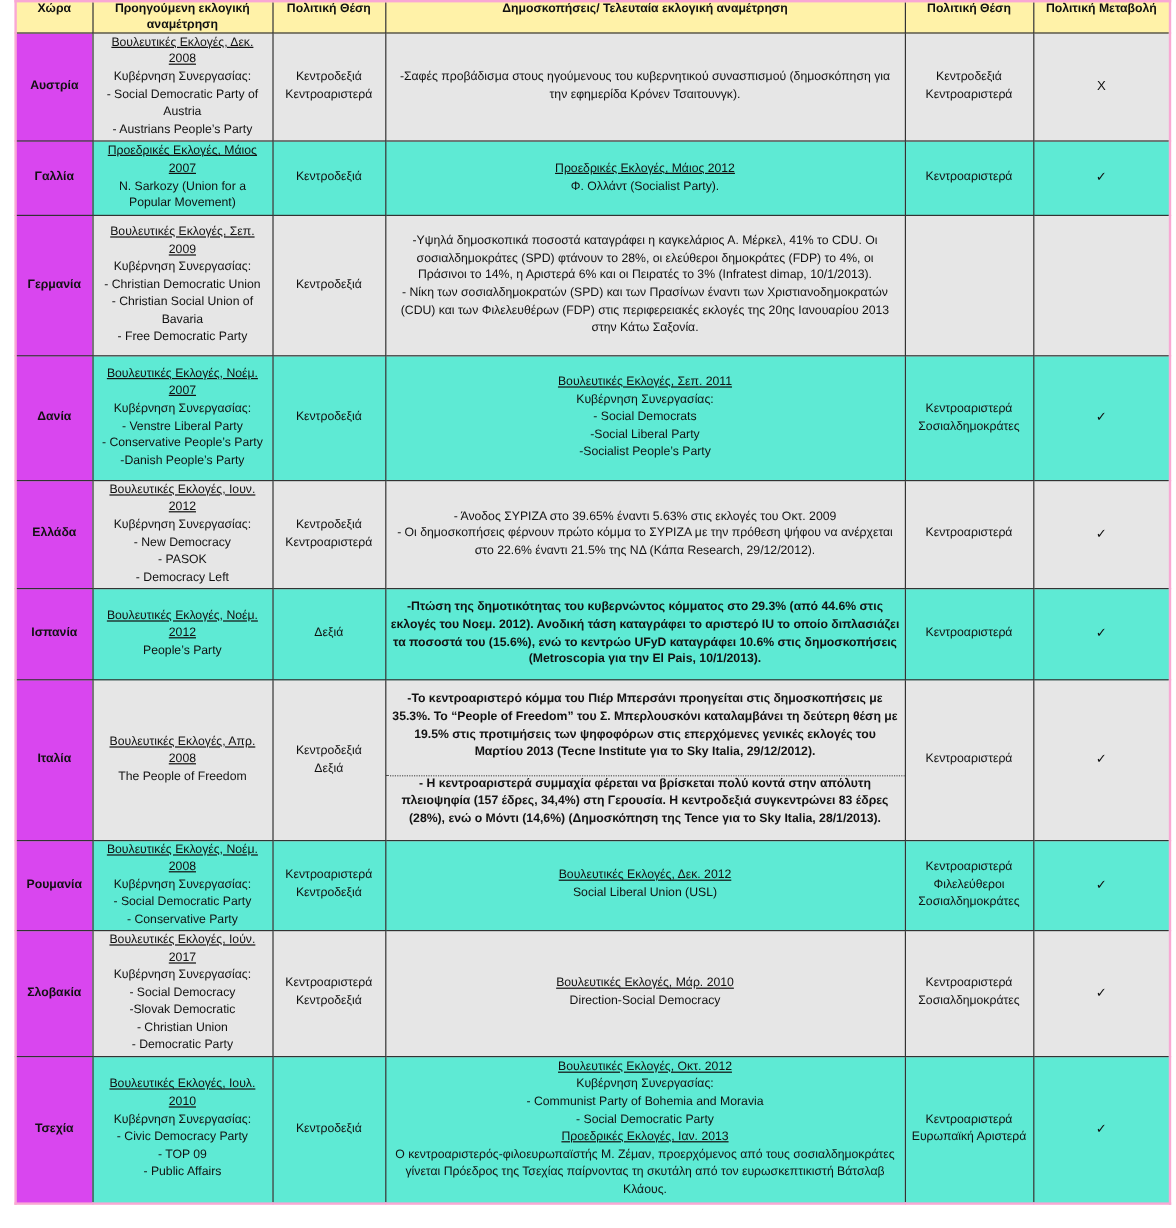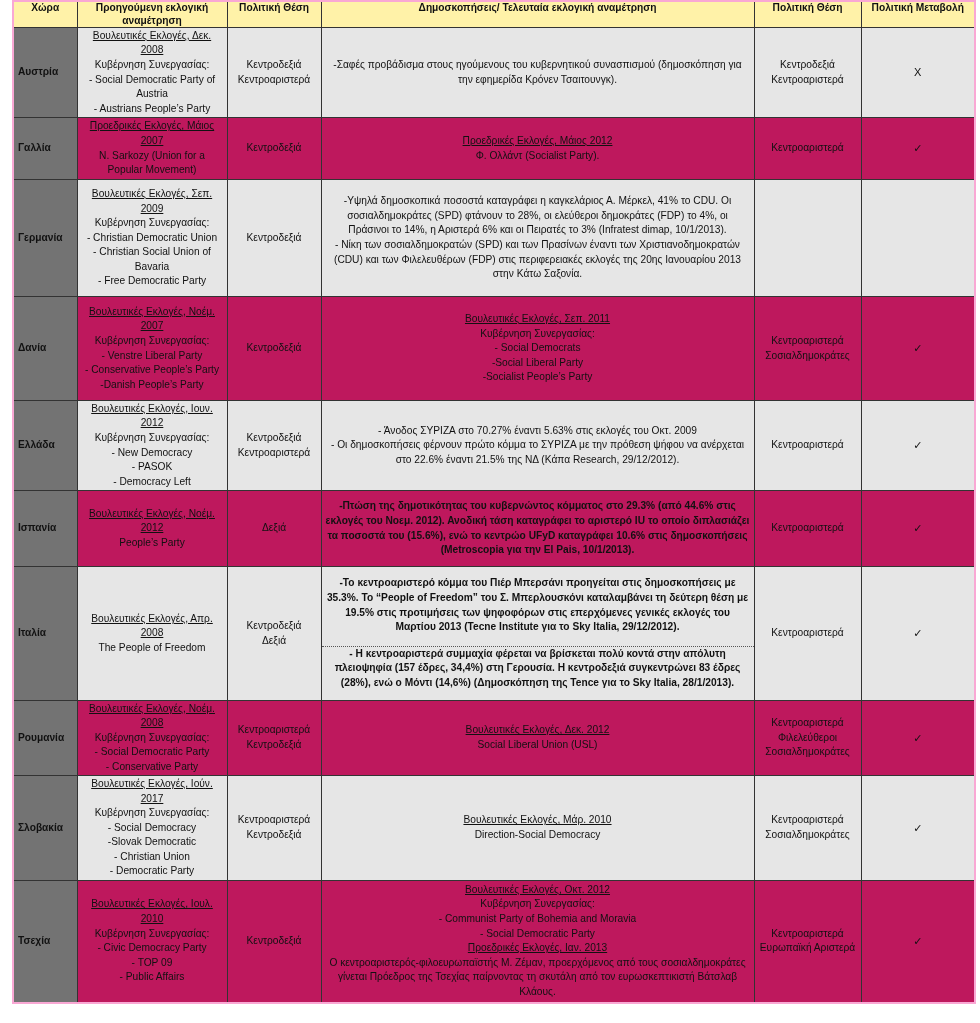--- a/index.html
+++ b/index.html
@@ -21,26 +21,26 @@
     background: #fff2a8;
     font-weight: bold;
     text-align: center;
     font-size: 10.2px;
     line-height: 12.5px;
     height: 25px;
     vertical-align: top;
     padding-top: 0px;
   }
   td.country {
-    background: #737373;
+    background: #d946ef;
     font-weight: bold;
-    text-align: left;
+    text-align: center;
   }
   tr.shaded td:not(.country) { background: #e6e6e6; }
-  tr.plain td:not(.country) { background: #be185d; }
+  tr.plain td:not(.country) { background: #5eead4; }
   td.center { text-align: center; }
   td.prev { text-align: center; }
   td.polls { text-align: center; }
   .u { text-decoration: underline; display: block; }
   .line { display: block; }
   .b { font-weight: bold; }
   .polls-italy-sep { border-top: 1px dotted #555; margin: 11px -4px 0 -4px; padding: 0 4px; }
   .mark { font-size: 11px; }
 </style>
 </head>
@@ -161,21 +161,21 @@
         <span class="line">Κυβέρνηση Συνεργασίας:</span>
         <span class="line">- New Democracy</span>
         <span class="line">- PASOK</span>
         <span class="line">- Democracy Left</span>
       </td>
       <td class="center">
         <span class="line">Κεντροδεξιά</span>
         <span class="line">Κεντροαριστερά</span>
       </td>
       <td class="polls">
-        <span class="line">- Άνοδος ΣΥΡΙΖΑ στο 70.27% έναντι 5.63% στις εκλογές του Οκτ. 2009</span>
+        <span class="line">- Άνοδος ΣΥΡΙΖΑ στο 39.65% έναντι 5.63% στις εκλογές του Οκτ. 2009</span>
         <span class="line">- Οι δημοσκοπήσεις φέρνουν πρώτο κόμμα το ΣΥΡΙΖΑ με την πρόθεση ψήφου να ανέρχεται στο 22.6% έναντι 21.5% της ΝΔ (Κάπα Research, 29/12/2012).</span>
       </td>
       <td class="center">
         <span class="line">Κεντροαριστερά</span>
       </td>
       <td class="center mark">✓</td>
     </tr>
 
     <tr class="plain" style="height:76px">
       <td class="country">Ισπανία</td>

